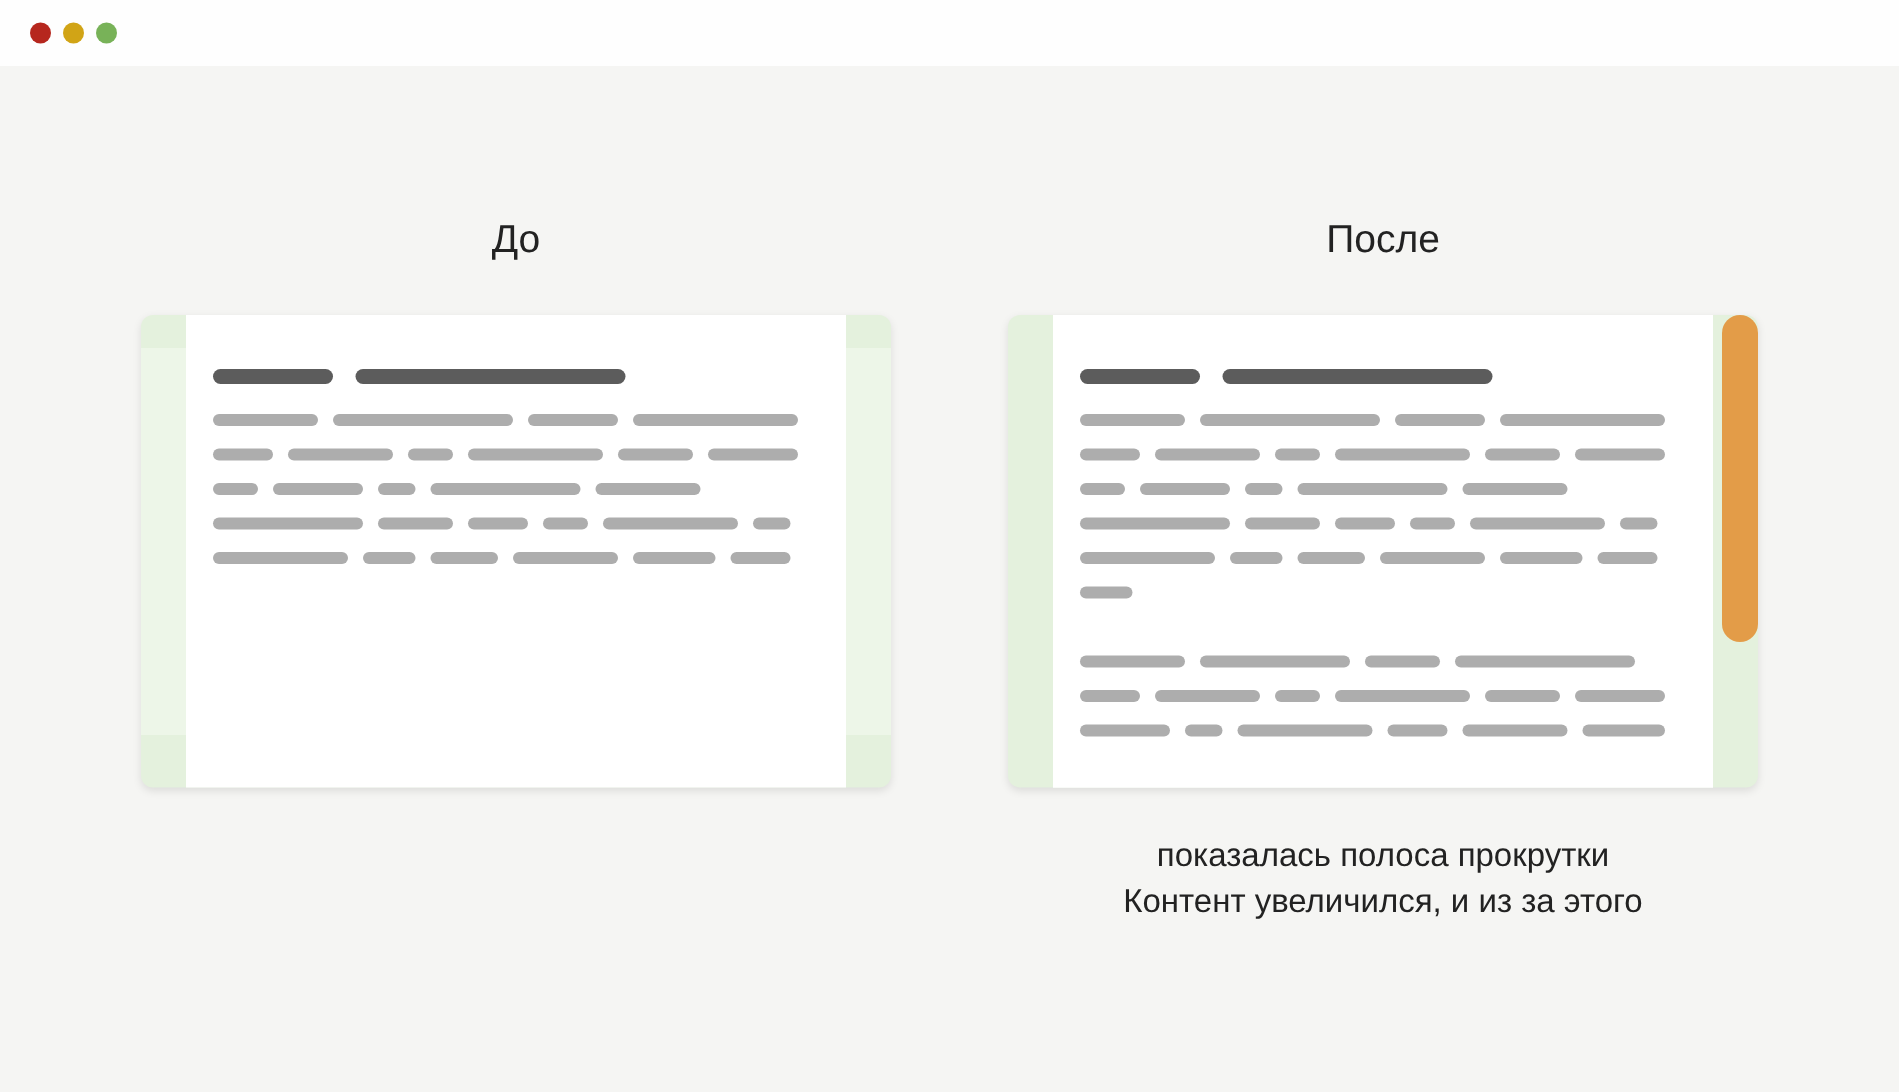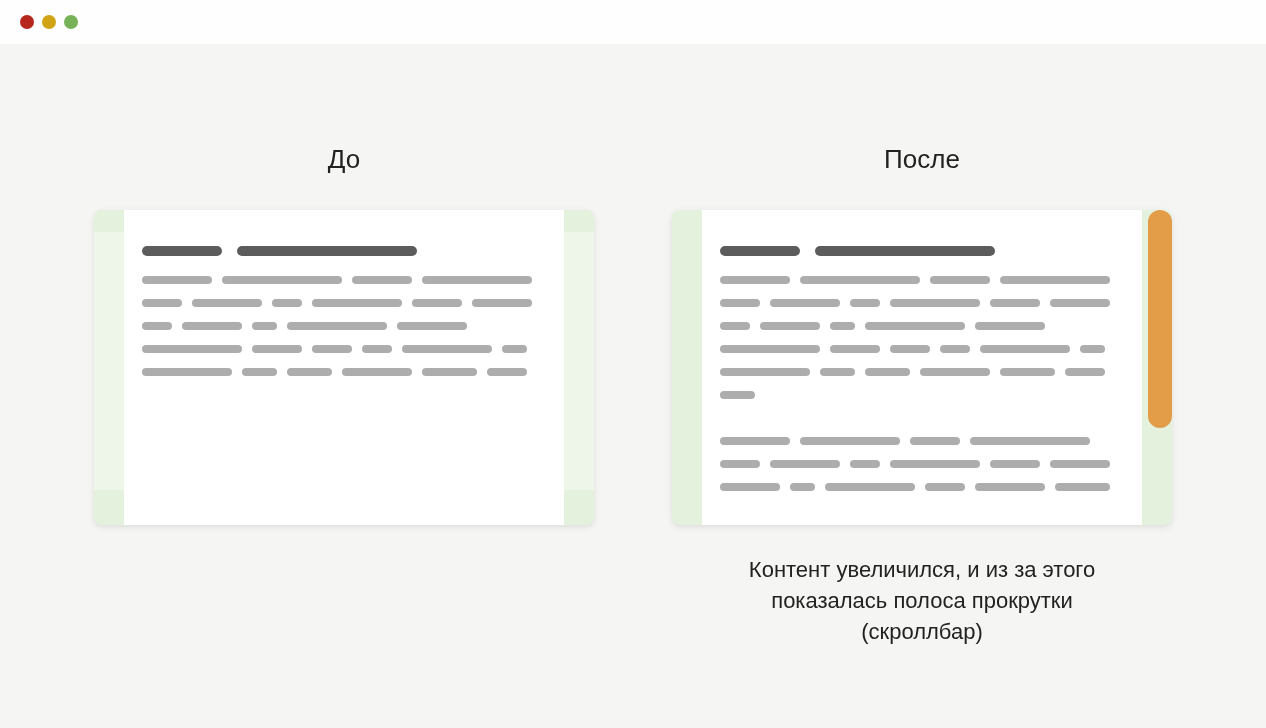--- a/index.html
+++ b/index.html
@@ -231,19 +231,18 @@
               <div class="seg" style="width:25px"></div>
               <div class="seg" style="width:90px"></div>
               <div class="seg" style="width:40px"></div>
               <div class="seg" style="width:70px"></div>
               <div class="seg" style="width:55px"></div>
             </div>
         </div>
       </div>
     </div>
     <div class="caption">
+      <div>показалась полоса прокрутки</div>
       <div>Контент увеличился, и из за этого</div>
-      <div>показалась полоса прокрутки</div>
-      <div>(скроллбар)</div>
     </div>
   </div>
 
 </div>
 
 </body></html>

